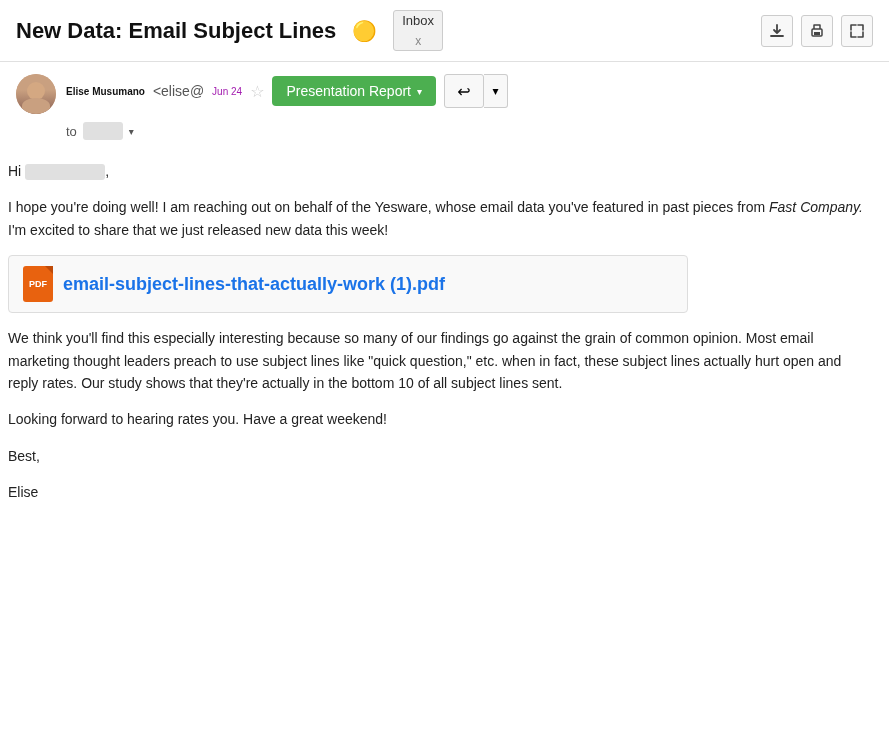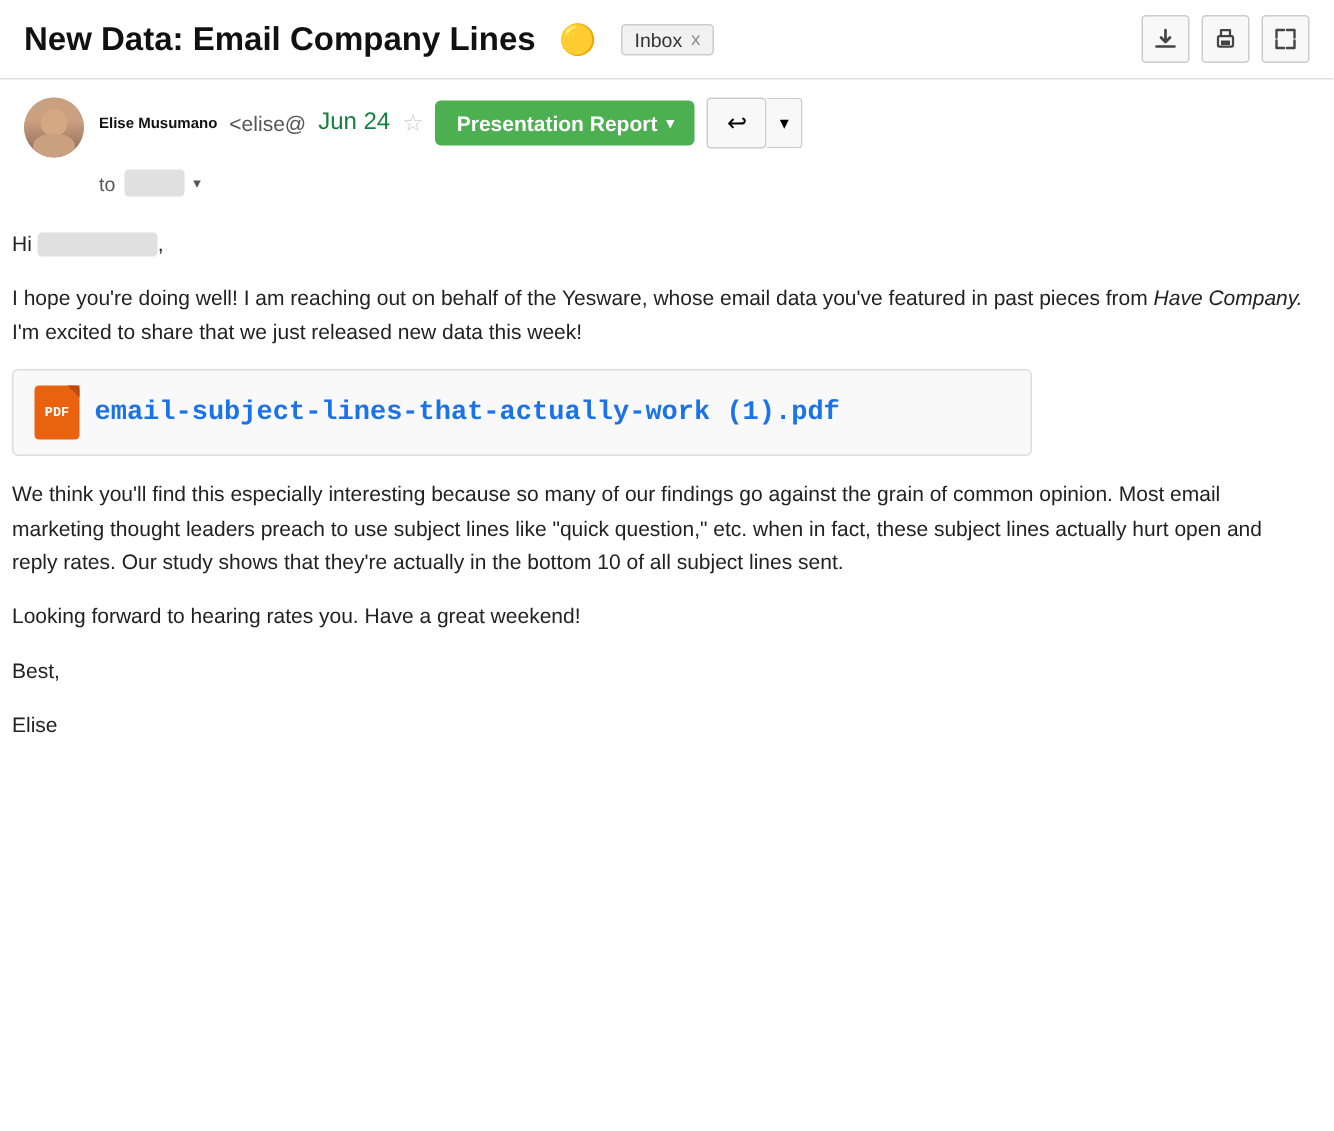--- a/index.html
+++ b/index.html
@@ -40,20 +40,21 @@
       display: inline-flex;
       align-items: center;
       background: #f1f1f1;
       border: 1px solid #ccc;
       border-radius: 3px;
       padding: 2px 8px;
       font-size: 13px;
       color: #333;
       gap: 6px;
       margin-left: 4px;
+      flex-direction: column;
     }
     .inbox-badge .close-x {
       cursor: pointer;
       color: #888;
       font-size: 12px;
     }
     .header-actions {
       margin-left: auto;
       display: flex;
       align-items: center;
@@ -134,37 +135,37 @@
     .sender-name {
       font-weight: bold;
       font-size: 10px;
       color: #111;
     }
     .sender-email {
       color: #555;
       font-size: 14px;
     }
     .date-label {
-      font-size: 16px;
-      color: #15803d;
+      font-size: 10px;
+      color: #a21caf;
     }
     .star-icon {
       color: #ccc;
       font-size: 16px;
       cursor: pointer;
     }
 
     .presentation-btn {
       background: #4caf50;
       color: #fff;
       border: none;
       border-radius: 4px;
       padding: 7px 14px;
       font-size: 14px;
-      font-weight: bold;
+      font-weight: normal;
       cursor: pointer;
       display: inline-flex;
       align-items: center;
       gap: 6px;
     }
     .presentation-btn .arrow-down {
       font-size: 10px;
     }
 
     .reply-btn {
@@ -243,21 +244,20 @@
     .attachment-box {
       display: flex;
       align-items: center;
       border: 1px solid #ddd;
       background: #f9f9f9;
       border-radius: 4px;
       padding: 10px 14px;
       margin-bottom: 14px;
       gap: 10px;
       max-width: 680px;
-      font-family: Liberation Mono, monospace;
     }
     .pdf-icon {
       width: 30px;
       height: 36px;
       background: #e8620f;
       border-radius: 3px;
       display: flex;
       align-items: center;
       justify-content: center;
       flex-shrink: 0;
@@ -296,21 +296,21 @@
       display: inline-flex;
       align-items: stretch;
     }
   </style>
 </head>
 <body>
 
 <div class="email-container">
 
   <div class="email-header-bar">
-    <span class="email-subject">New Data: Email Company Lines</span>
+    <span class="email-subject">New Data: Email Subject Lines</span>
     <span class="folder-icon">🟡</span>
     <span class="inbox-badge">
       <span>Inbox</span>
       <span class="close-x">x</span>
     </span>
     <div class="header-actions">
       <button class="icon-btn" title="Download">
         <svg width="16" height="16" viewBox="0 0 16 16" fill="none" xmlns="http://www.w3.org/2000/svg">
           <path d="M8 2v8M5 7l3 3 3-3M2 13h12" stroke="#444" stroke-width="1.8" stroke-linecap="round" stroke-linejoin="round"></path>
         </svg>
@@ -363,21 +363,21 @@
   </div>
 
   <div class="email-body">
 
     <div class="hi-line">
       <span>Hi</span>
       <span class="hi-blur"></span><span>,</span>
     </div>
 
     <p>
-      <span>I hope you're doing well! I am reaching out on behalf of the Yesware, whose email data you've featured in past pieces from </span><em>Have Company.</em><span> I'm excited to share that we just released new data this week!</span>
+      <span>I hope you're doing well! I am reaching out on behalf of the Yesware, whose email data you've featured in past pieces from </span><em>Fast Company.</em><span> I'm excited to share that we just released new data this week!</span>
     </p>
 
 
     <div class="attachment-box">
       <div class="pdf-icon">
         <span class="pdf-icon-text">PDF</span>
       </div>
       <a class="attachment-link">email-subject-lines-that-actually-work (1).pdf</a>
     </div>
 

